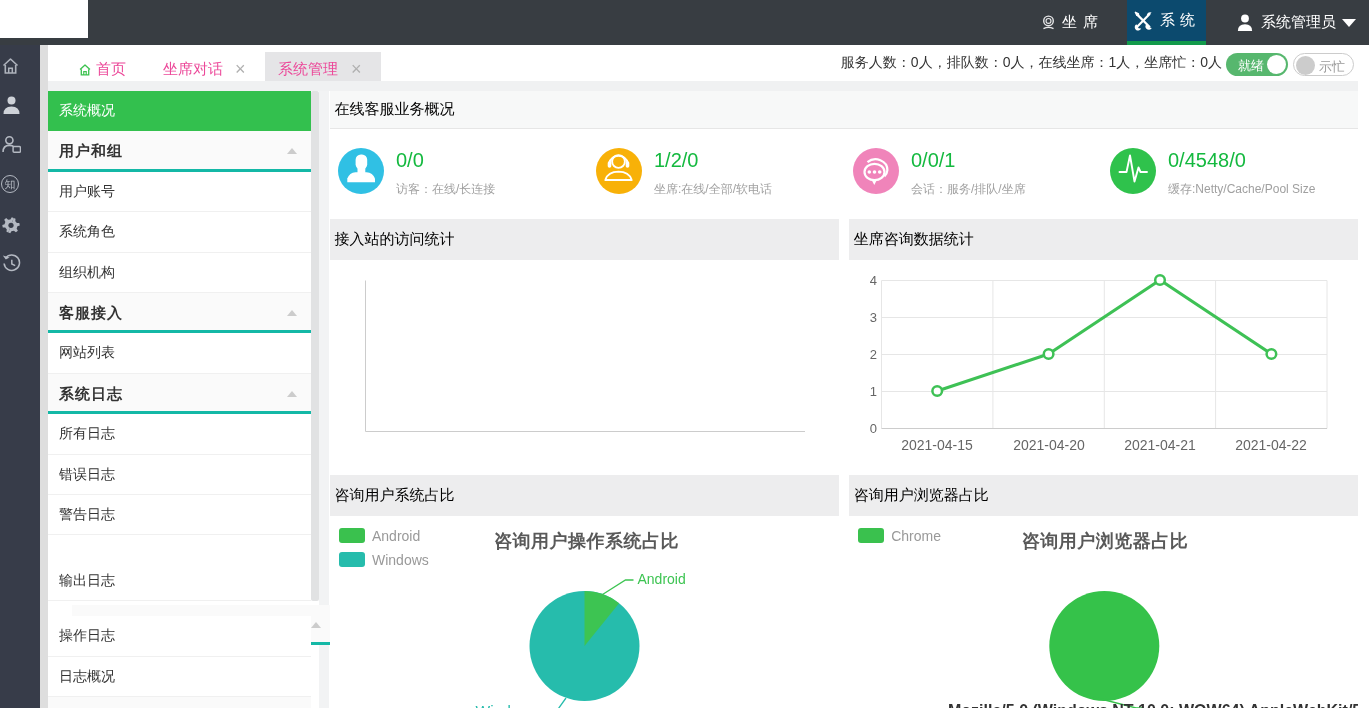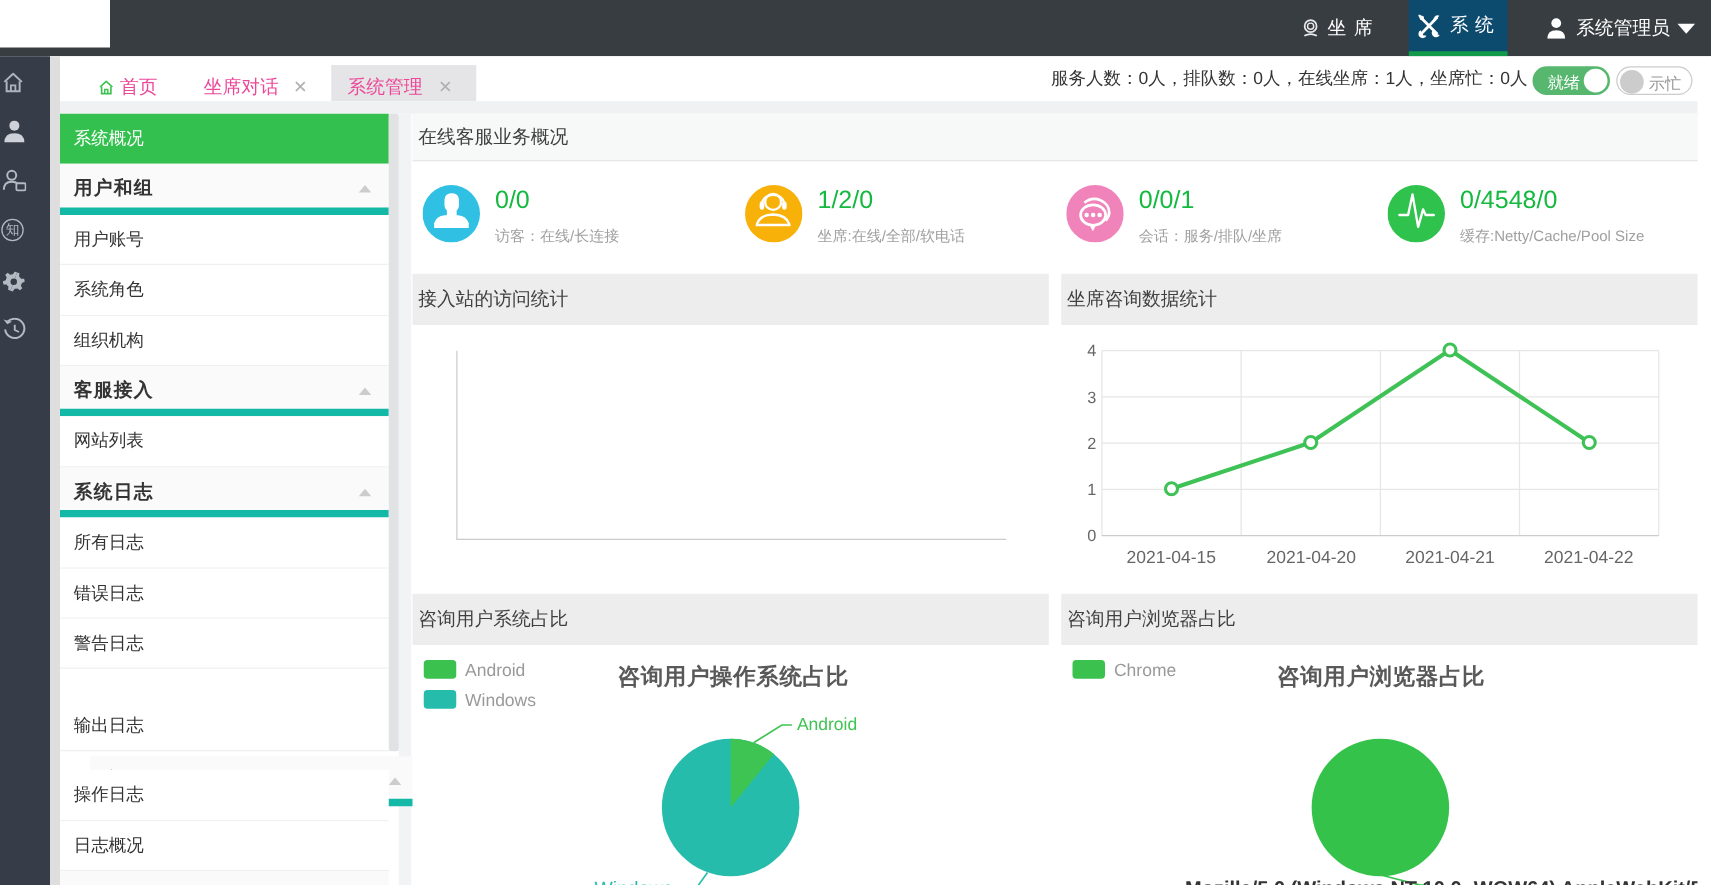--- a/index.html
+++ b/index.html
@@ -11,26 +11,26 @@
 #sysTab{left:1127px;top:0;width:79px;height:41px;background:#0c4a6e;border-bottom:4px solid #129a4b;display:flex;align-items:center;justify-content:center;color:#fff;font-size:15px;}
 #tabbar{left:38px;top:45px;width:1331px;height:36px;background:#fff;}
 .tabtxt{font-size:15px;color:#ec4899;}
 #activeTab{left:265px;top:52px;width:116px;height:29px;background:#e5e5e7;}
 .tabrow{position:absolute;top:52px;height:29px;display:flex;align-items:center;padding-top:6px;box-sizing:border-box;}
 #band{left:48px;top:81px;width:1310px;height:10px;background:#f0f1f2;}
 #strip{left:0;top:45px;width:40px;height:663px;background:#373c49;}
 #gutter{left:40px;top:45px;width:8px;height:663px;background:#dedede;}
 #menu{left:48px;top:81px;width:263.4px;height:627px;background:#fff;}
 .mi{position:absolute;left:48px;width:263.4px;height:40.4px;box-sizing:border-box;border-bottom:1px solid #f0f0f0;background:#fff;color:#333;font-size:14px;line-height:39px;padding-left:11px;}
-.mh{background:#fafafa;font-weight:bold;font-size:15px;border-bottom:6px solid #14b8a6;letter-spacing:1px;}
+.mh{background:#fafafa;font-weight:bold;font-size:15px;border-bottom:3px solid #14b8a6;letter-spacing:1px;}
 .mh .arr{position:absolute;right:14px;top:17px;width:0;height:0;border-left:5px solid transparent;border-right:5px solid transparent;border-bottom:6px solid #ccc;}
 #thumb{left:311.4px;top:91px;width:7.2px;height:510px;background:#e1e2e3;border-radius:2px;}
 #leftstrip{left:318.6px;top:91px;width:10.9px;height:617px;background:#f2f3f4;}
 .panel{position:absolute;background:#fff;}
-.phead{position:absolute;left:0;top:0;width:100%;box-sizing:border-box;font-size:15px;color:#404040;padding-left:5px;display:flex;align-items:center;background:#ededee;}
+.phead{position:absolute;left:0;top:0;width:100%;box-sizing:border-box;font-size:15px;color:#000000;padding-left:5px;display:flex;align-items:center;background:#ededee;}
 .statval{position:absolute;font-size:20px;color:#14b93f;}
 .statlab{position:absolute;font-size:12px;color:#a0a0a0;white-space:nowrap;}
 .legend-sw{position:absolute;width:26px;height:15px;border-radius:3px;}
 .legend-tx{position:absolute;font-size:14px;color:#999;}
 .ctitle{position:absolute;font-size:18px;font-weight:bold;color:#595959;letter-spacing:0.5px;}
 #statusline{right:147px;top:45px;height:36px;display:flex;align-items:center;font-size:14px;color:#333;}
 .pill{position:absolute;height:23px;border-radius:12px;box-sizing:border-box;font-size:13px;}
 </style>
 </head>
 <body>

